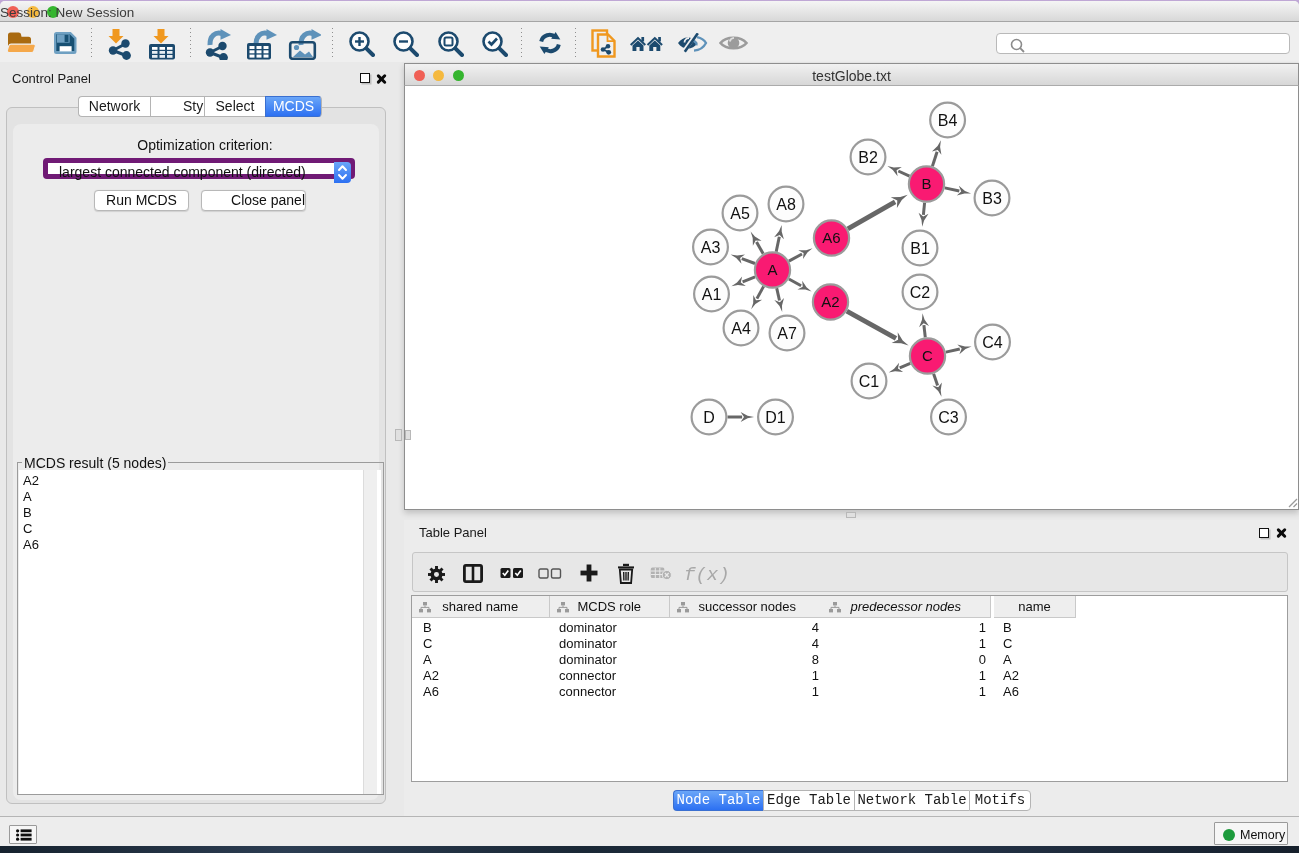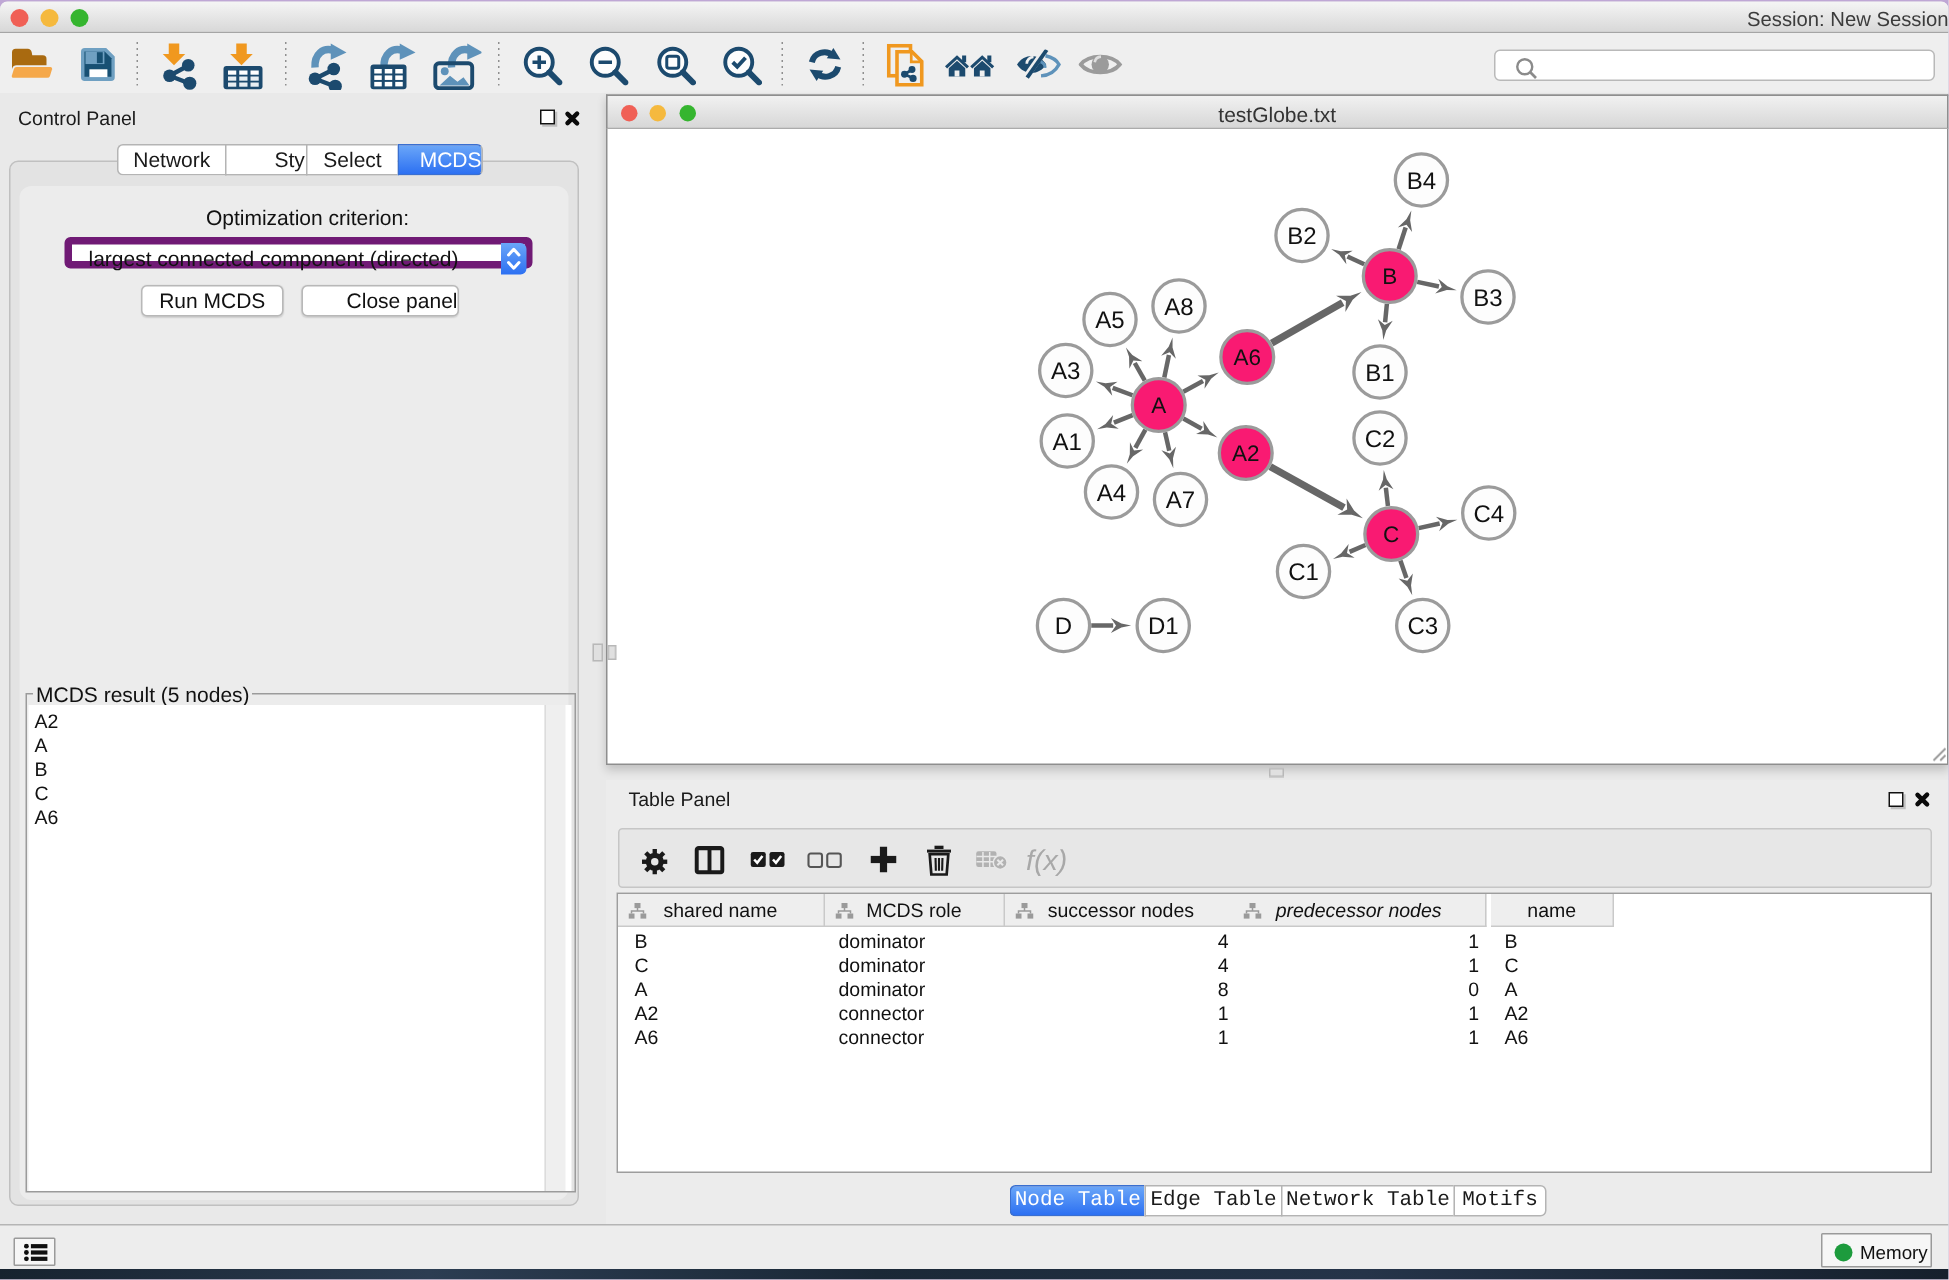--- a/index.html
+++ b/index.html
@@ -2,36 +2,36 @@
 <html><head>
 <meta charset="utf-8">
 <style>
 * { margin:0; padding:0; box-sizing:border-box; }
 html,body { width:1299px; height:853px; overflow:hidden; }
 body { -webkit-font-smoothing:antialiased; font-family:"Liberation Sans", sans-serif; background:#bfa7d5; position:relative; }
 #winbg { position:absolute; left:0; top:1px; width:1299px; height:845px; background:#e9e9e9; border-radius:5px 5px 0 0; }
 #titlebar { position:absolute; left:0; top:1px; width:1299px; height:21px; background:linear-gradient(#f5f5f5,#d8d8d8); border-bottom:1px solid #a5a5a5; border-radius:5px 5px 0 0; }
 .tl { position:absolute; width:12px; height:12px; border-radius:50%; }
 .t1 { background:#f06056; } .t2 { background:#f5b93e; } .t3 { background:#35b52f; }
-#mtitle { position:absolute; left:0; top:4.5px; width:1299px; text-align:right; font-size:13.5px; color:#3c3c3c; }
+#mtitle { position:absolute; left:0; top:4.5px; width:1299px; text-align:left; font-size:13.5px; color:#3c3c3c; }
 #toolbar { position:absolute; left:0; top:22px; width:1299px; height:40px; background:#efefef; }
 .tsep { position:absolute; top:28px; height:29px; width:1px; background-image:repeating-linear-gradient(to bottom,#8f8f8f 0,#8f8f8f 1.2px,transparent 1.2px,transparent 4px); }
 #searchbox { position:absolute; left:996px; top:33px; width:294px; height:21px; background:#fff; border:1px solid #b9b9b9; border-radius:4px; }
 
 #cp { position:absolute; left:0; top:62px; width:392px; height:754px; background:#e9e9e9; }
 #cphdr { position:absolute; left:12px; top:71px; font-size:13px; color:#1a1a1a; }
 #cpbox { position:absolute; left:6px; top:107px; width:380px; height:697px; background:#e3e3e3; border:1px solid #c0c0c0; border-radius:6px; }
 #cpinner { position:absolute; left:13px; top:124px; width:366px; height:676px; background:#ececec; border-radius:8px; }
 .seg { position:absolute; display:flex; font-size:14px; color:#1a1a1a; }
 .seg .s { background:#fff; border:1px solid #b4b4b4; border-right:none; text-align:center; line-height:19px; height:21px; }
 .seg .s:first-child { border-radius:4px 0 0 4px; }
 .seg .s:last-child { border-radius:0 4px 4px 0; border-right:1px solid #b4b4b4; }
 .seg .sel { background:linear-gradient(#6aa6f8,#2c70f2); color:#fff; border-color:#3a6fd0; }
 #cptabs { left:78px; top:96px; }
-#cptabs .s1 { width:72px; } #cptabs .s2 { width:54px;padding-left:32px; } #cptabs .s3 { width:61px; } #cptabs .s4 { width:57px;text-align:right; }
+#cptabs .s1 { width:72px; } #cptabs .s2 { width:54px;padding-left:32px; } #cptabs .s3 { width:61px; } #cptabs .s4 { width:57px; }
 #optlabel { position:absolute; left:6px; top:137px; width:398px; text-align:center; font-size:14px; color:#111; }
 #dropdown { position:absolute; left:43px; top:158px; width:312px; height:21px; background:#fff; border:5px solid #701a75; border-radius:4px; font-size:14px; line-height:19px; padding-left:11px; color:#111; }
 #dropdown .spin { position:absolute; right:-1px; top:-1px; width:17px; height:21px; background:linear-gradient(#6aa6f8,#2c70f2); border-radius:0 4px 4px 0; }
 .btn { position:absolute; height:21px; background:#fff; border:1px solid #b8b8b8; border-radius:4px; font-size:14px; text-align:center; line-height:19px; color:#111; box-shadow:0 0.5px 1px rgba(0,0,0,0.12); }
 #mcdsframe { position:absolute; left:17px; top:462px; width:367px; height:333px; border:1px solid #9b9b9b; }
 #mcdslabel { position:absolute; left:22px; top:455px; background:#ececec; padding:0 2px; font-size:14px; color:#111; }
 #mcdslist { position:absolute; left:19px; top:470px; width:362px; height:324px; background:#fff; font-size:13px; line-height:16px; padding:3px 0 0 4px; color:#111; }
 #mcdssb { position:absolute; left:344px; top:0; width:14px; height:324px; background:#efefef; border-left:1px solid #dcdcdc; }
 
 #statusbar { position:absolute; left:0; top:816px; width:1299px; height:30px; background:#ededed; border-top:1px solid #b5b5b5; }
@@ -364,21 +364,21 @@
     </svg>
 <svg style="position:absolute;left:237px;top:13px;" width="22" height="14" viewBox="0 0 22 14">
       <rect x="0.8" y="1.5" width="13.5" height="10.5" rx="1.5" fill="#b2b2b2"></rect>
       <line x1="1" y1="5" x2="14" y2="5" stroke="#e9e9e9" stroke-width="1"></line>
       <line x1="1" y1="8.5" x2="14" y2="8.5" stroke="#e9e9e9" stroke-width="1"></line>
       <line x1="5.3" y1="2" x2="5.3" y2="12" stroke="#e9e9e9" stroke-width="1"></line>
       <line x1="9.8" y1="2" x2="9.8" y2="12" stroke="#e9e9e9" stroke-width="1"></line>
       <circle cx="16.8" cy="9" r="4.6" fill="#b2b2b2" stroke="#e9e9e9" stroke-width="1"></circle>
       <path d="M14.9,7.1 L18.7,10.9 M18.7,7.1 L14.9,10.9" stroke="#e9e9e9" stroke-width="1.4"></path>
     </svg>
-<div style="position:absolute;left:271px;top:11px;font-family:Liberation Sans, sans-serif;font-style:italic;font-size:19px;color:#a8a8a8;">f(x)</div>
+<div style="position:absolute;left:271px;top:11px;font-family:Liberation Mono, monospace;font-style:italic;font-size:19px;color:#a8a8a8;">f(x)</div>
   </div>
 <div id="tptable">
     <div class="th" style="left:0px;width:137.5px;"><svg width="12" height="11" viewBox="0 0 12 11" style="position:absolute;left:7px;top:6px;">
         <g fill="#9a9a9a">
           <rect x="4" y="0" width="4" height="3.4"></rect>
           <rect x="0" y="7" width="4" height="3.4"></rect>
           <rect x="8" y="7" width="4" height="3.4"></rect>
         </g>
         <path d="M6 3.4 L6 5.4 M2 7 L2 5.4 L10 5.4 L10 7" stroke="#9a9a9a" fill="none" stroke-width="1"></path>
       </svg>shared name</div>

